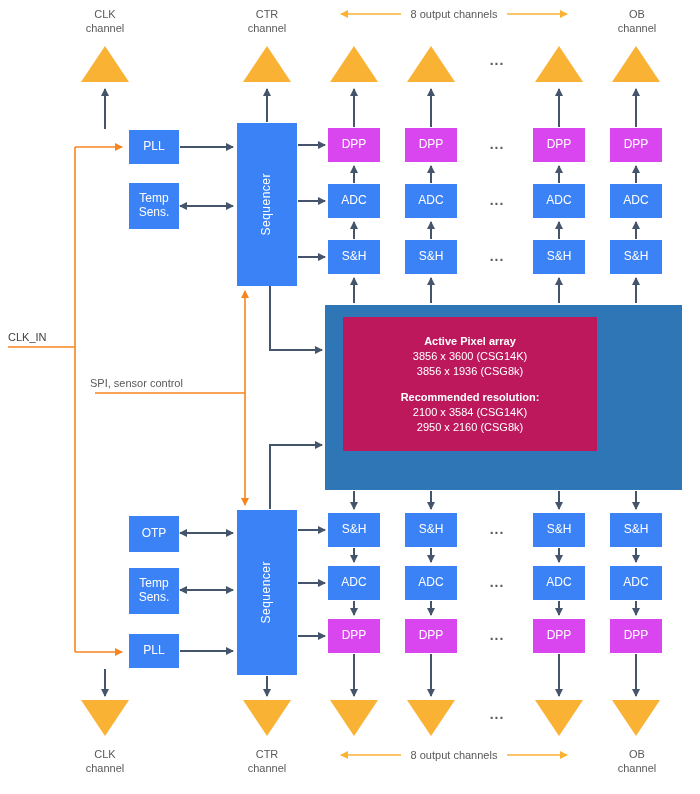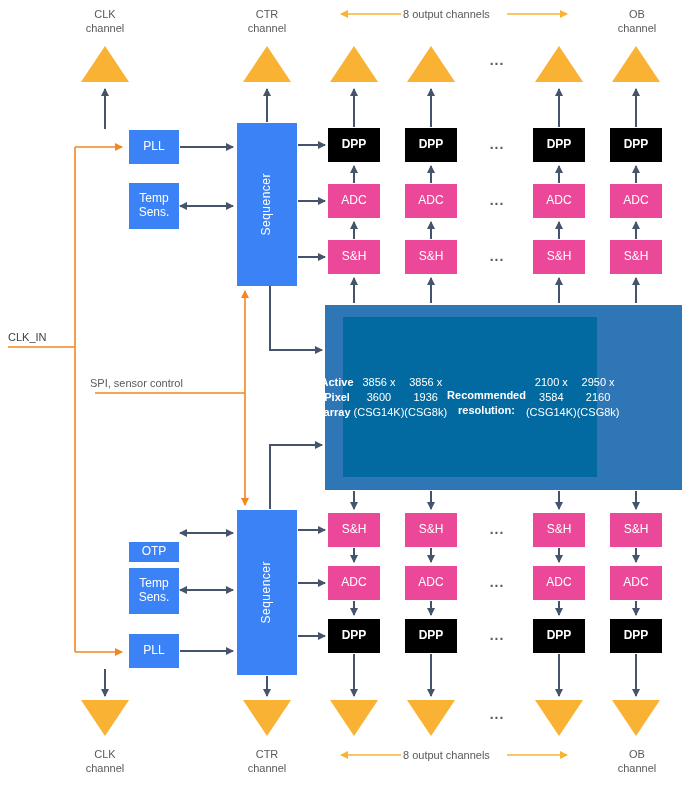--- a/index.html
+++ b/index.html
@@ -1,33 +1,33 @@
 <!DOCTYPE html>
 <html><head>
 <meta charset="utf-8">
 <style>
   * { margin:0; padding:0; box-sizing:border-box; }
   html,body { background:#ffffff; font-family:"Liberation Sans","DejaVu Sans",sans-serif; }
   .diagram { position:relative; width:700px; height:794px; background:#ffffff; overflow:hidden; }
   .wires { position:absolute; left:0; top:0; }
   .ch-label { position:absolute; font-size:11px; line-height:1.25; color:#595959; text-align:center; white-space:pre-line; }
   .sig-label { position:absolute; font-size:11px; color:#404040; white-space:nowrap; }
-  .out-label { position:absolute; font-size:11px; color:#595959; background:#ffffff; line-height:14px; padding:0 2px; }
+  .out-label { position:absolute; font-size:11px; color:#595959; text-align:center; background:#ffffff; line-height:14px; padding:0 2px; }
   .blk { position:absolute; display:flex; align-items:center; justify-content:center; color:#ffffff; font-size:12px; text-align:center; white-space:pre-line; line-height:1.15; }
   .orange { background:#3b82f6; }
-  .blue   { background:#ec4899; }
-  .gray   { background:#000000;font-weight:bold; }
+  .blue   { background:#3b82f6; }
+  .gray   { background:#d946ef; }
   .vert span { writing-mode:vertical-rl; transform:rotate(180deg); letter-spacing:.5px; }
   .tri { position:absolute; width:0; height:0; border-left:24px solid transparent; border-right:24px solid transparent; }
   .tri.up   { border-bottom:36px solid #F9B233; }
   .tri.down { border-top:36px solid #F9B233; }
   .dots { position:absolute; width:28px; text-align:center; font-size:14px; font-weight:700; color:#595959; letter-spacing:1px; }
   .array-outer { position:absolute; left:325px; top:305px; width:357px; height:185px; background:#2E76B6; }
-  .array-inner { position:absolute; left:343px; top:317px; width:254px; height:160px; background:#0369a1; color:#ffffff;
-                 display:flex; flex-direction:row; align-items:center; justify-content:center; font-size:11px; line-height:15px; text-align:center; }
+  .array-inner { position:absolute; left:343px; top:317px; width:254px; height:134px; background:#be185d; color:#ffffff;
+                 display:flex; flex-direction:column; align-items:center; justify-content:center; font-size:11px; line-height:15px; text-align:center; }
   .array-inner .b { font-weight:700; }
   .array-inner .gap { margin-top:11px; }
   .buffer-label { position:absolute; left:597px; top:374px; width:85px; text-align:center; color:#ffffff; font-size:11px; line-height:15px; white-space:pre-line; }
 </style>
 </head>
 <body>
 
 <div class="diagram">
 
   <svg class="wires" width="700" height="794" viewBox="0 0 700 794">
@@ -161,21 +161,21 @@
     <div>3856 x 3600 (CSG14K)</div>
     <div>3856 x 1936 (CSG8k)</div>
     <div class="b gap">Recommended resolution:</div>
     <div>2100 x 3584 (CSG14K)</div>
     <div>2950 x 2160 (CSG8k)</div>
   </div>
 
   <div class="sig-label" style="left:8px;top:331px">CLK_IN</div>
   <div class="sig-label" style="left:90px;top:377px;color:#595959">SPI, sensor control</div>
 
-  <div class="blk orange" style="left:129px;top:542px;width:50px;height:20px">OTP</div>
+  <div class="blk orange" style="left:129px;top:516px;width:50px;height:36px">OTP</div>
   <div class="blk orange" style="left:129px;top:568px;width:50px;height:46px">Temp
 Sens.</div>
   <div class="blk orange" style="left:129px;top:634px;width:50px;height:34px">PLL</div>
   <div class="blk orange vert" style="left:237px;top:510px;width:60px;height:165px"><span>Sequencer</span></div>
 
   <div class="blk blue" style="left:328px;top:513px;width:52px;height:34px">S&amp;H</div>
   <div class="blk blue" style="left:405px;top:513px;width:52px;height:34px">S&amp;H</div>
   <div class="blk blue" style="left:533px;top:513px;width:52px;height:34px">S&amp;H</div>
   <div class="blk blue" style="left:610px;top:513px;width:52px;height:34px">S&amp;H</div>
 

